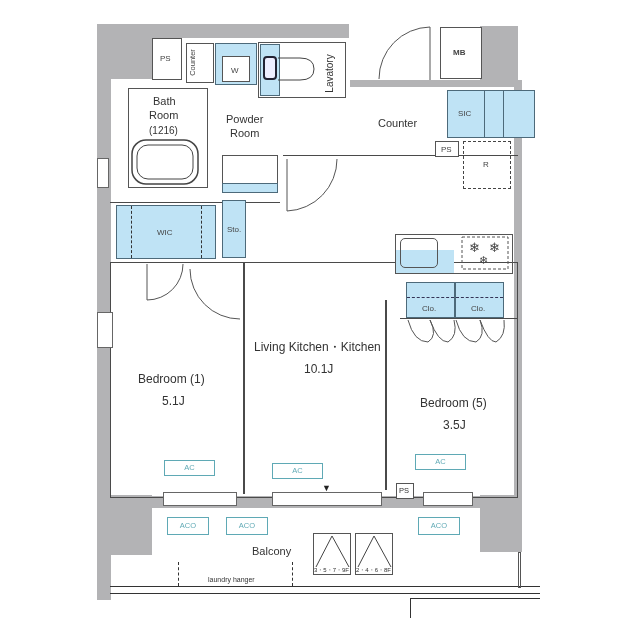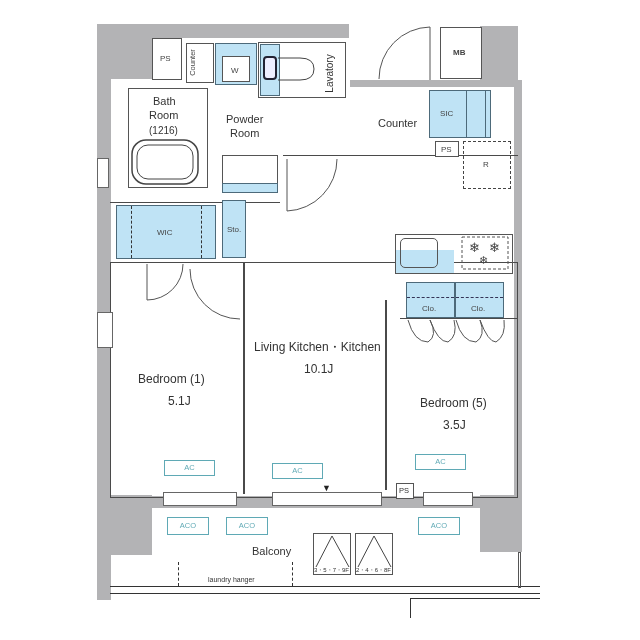--- a/index.html
+++ b/index.html
@@ -72,21 +72,21 @@
 <div class="blue" style="left:222px;top:183px;width:56px;height:10px;"></div>
 
 <svg style="left:375px;top:25px;" width="60" height="60">
   <path d="M55 2 A52 52 0 0 0 4 54" fill="none" stroke="#555" stroke-width="1"></path>
   <line x1="55" y1="2" x2="55" y2="55" stroke="#555" stroke-width="1"></line>
 </svg>
 <div class="box" style="left:440px;top:27px;width:42px;height:52px;">
   <span class="lbl small" style="left:12px;top:20px;font-weight:bold;">MB</span>
 </div>
 <span class="lbl" style="left:378px;top:117px;font-size:11px;">Counter</span>
-<div class="blue" style="left:429px;top:90px;width:62px;height:48px;">
+<div class="blue" style="left:447px;top:90px;width:88px;height:48px;">
   <div class="abs" style="left:36px;top:0;width:1px;height:46px;background:#4d6a7a;"></div>
   <div class="abs" style="left:55px;top:0;width:1px;height:46px;background:#4d6a7a;"></div>
   <span class="lbl small" style="left:10px;top:18px;">SIC</span>
 </div>
 <div class="box" style="left:435px;top:141px;width:24px;height:16px;">
   <span class="lbl small" style="left:5px;top:3px;">PS</span>
 </div>
 <div class="abs" style="left:463px;top:141px;width:48px;height:48px;border:1px dashed #444;">
   <span class="lbl small" style="left:19px;top:18px;">R</span>
 </div>
@@ -130,21 +130,21 @@
   <span class="lbl small" style="left:15px;top:21px;">Clo.</span>
 </div>
 <svg style="left:406px;top:318px;" width="100" height="28">
   <path d="M2 2 Q8 24 22 24 Q32 18 24 2" fill="none" stroke="#555"></path>
   <path d="M24 2 Q32 24 42 24 Q52 18 48 2" fill="none" stroke="#555"></path>
   <path d="M50 2 Q56 24 70 24 Q80 18 74 2" fill="none" stroke="#555"></path>
   <path d="M74 2 Q82 24 90 24 Q100 18 98 2" fill="none" stroke="#555"></path>
 </svg>
 
 <span class="lbl room" style="left:138px;top:372px;text-align:center;">Bedroom (1)</span>
-<span class="lbl room" style="left:168px;top:394px;">5.1J</span>
+<span class="lbl room" style="left:162px;top:394px;">5.1J</span>
 <span class="lbl room" style="left:254px;top:340px;">Living Kitchen・Kitchen</span>
 <span class="lbl room" style="left:304px;top:362px;">10.1J</span>
 <span class="lbl room" style="left:420px;top:396px;">Bedroom (5)</span>
 <span class="lbl room" style="left:443px;top:418px;">3.5J</span>
 
 <div class="ac" style="left:164px;top:460px;width:51px;height:16px;line-height:14px;">AC</div>
 <div class="ac" style="left:272px;top:463px;width:51px;height:16px;line-height:14px;">AC</div>
 <div class="ac" style="left:415px;top:454px;width:51px;height:16px;line-height:14px;">AC</div>
 <span class="lbl" style="left:322px;top:483px;font-size:9px;color:#222;">▼</span>
 

